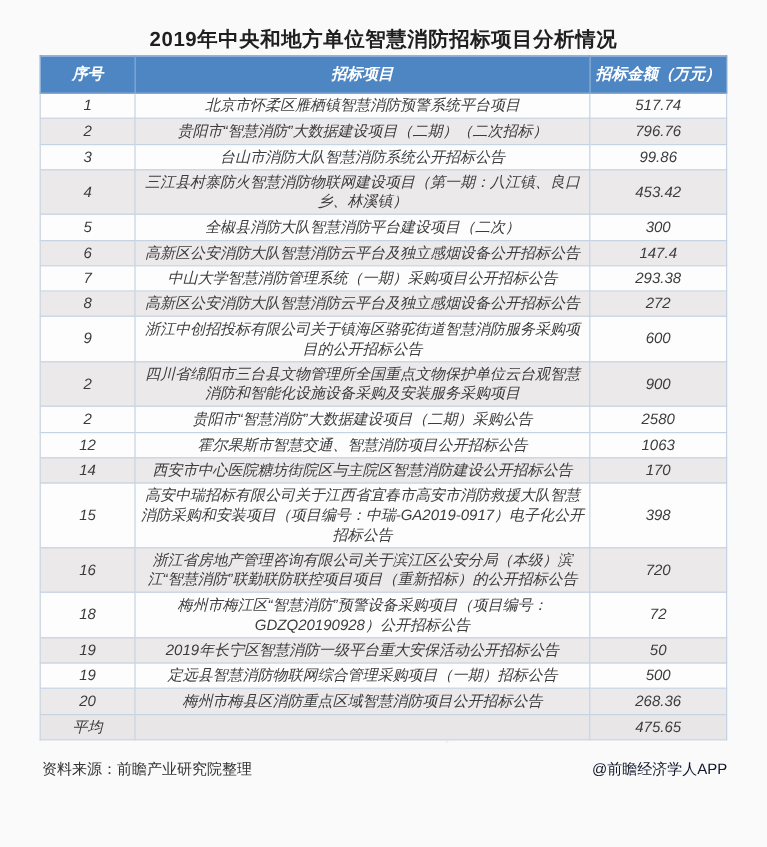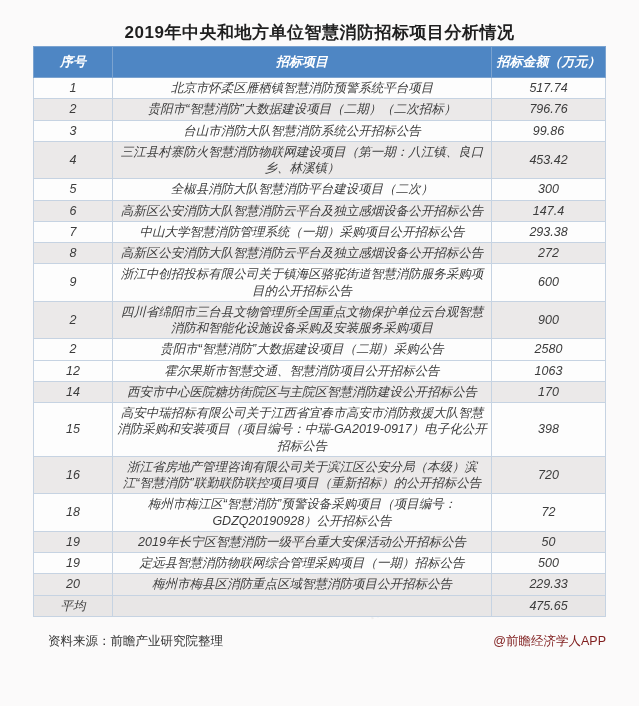--- a/index.html
+++ b/index.html
@@ -49,29 +49,29 @@
     border: 1px solid var(--border, #c6d3e2);
     padding: 2px 4px;
     text-align: center;
     line-height: 1.3;
     vertical-align: middle;
   }
   tr.even td { background: var(--row-alt, #ebe9e9); }
   tr.avg td { background: var(--summary-bg, #e8e6e6); }
 
   .footer {
-    margin: 16px 33px 0 48px;
+    margin: 16px 33px 0 35px;
     display: flex;
     justify-content: space-between;
     align-items: center;
     position: relative;
     z-index: 2;
   }
   .source { font-size: 12.5px; color: #333333; }
-  .credit { font-size: 12.5px; color: #7f1d1d; }
+  .credit { font-size: 12.5px; color: #0f172a; }
 
   .wm {
     position: absolute;
     font-size: 28px;
     color: #6a6a6a;
     opacity: 0.07;
     transform: rotate(-18deg);
     white-space: nowrap;
     z-index: 1;
     pointer-events: none;
@@ -189,21 +189,21 @@
             <td>50</td>
           </tr>
           <tr>
             <td>19</td>
             <td>定远县智慧消防物联网综合管理采购项目（一期）招标公告</td>
             <td>500</td>
           </tr>
           <tr class="even">
             <td>20</td>
             <td>梅州市梅县区消防重点区域智慧消防项目公开招标公告</td>
-            <td>229.33</td>
+            <td>268.36</td>
           </tr>
           <tr class="avg">
             <td>平均</td>
             <td></td>
             <td>475.65</td>
           </tr>
         </tbody>
     </table>
   </div>
 

